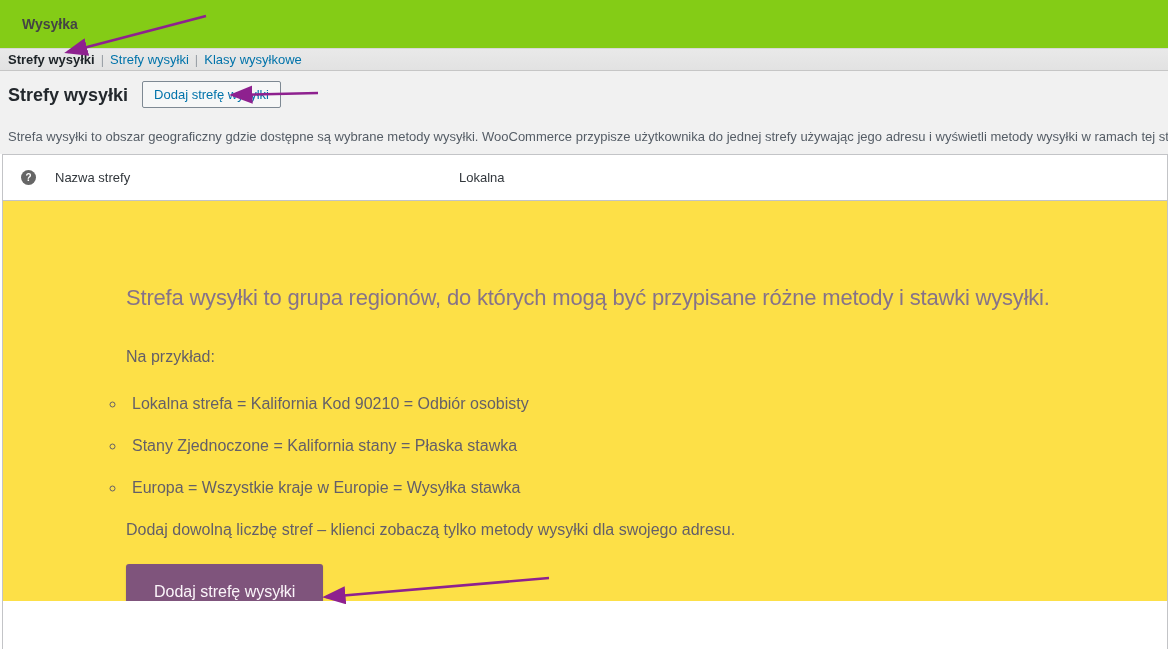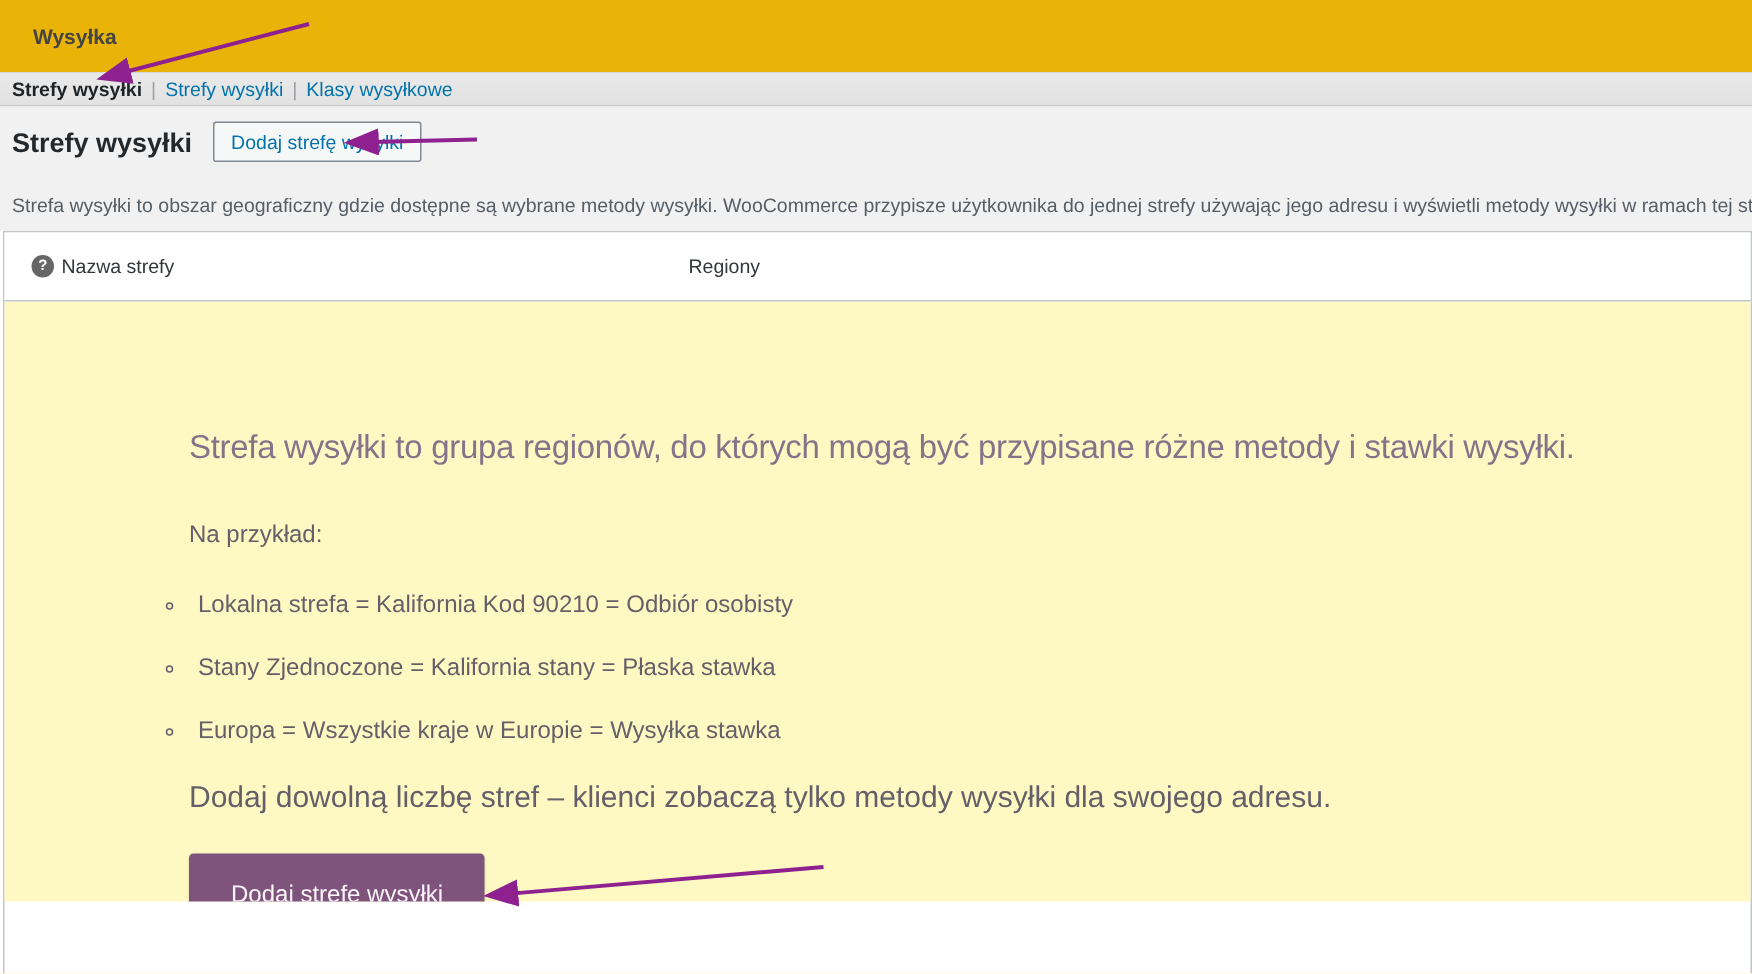--- a/index.html
+++ b/index.html
@@ -9,21 +9,21 @@
     background: #fff;
     position: relative;
     font-size: 13px;
     color: #3c434a;
   }
   .page { width: 1168px; height: 649px; position: relative; }
 
   
   .top-bar {
     height: 48px;
-    background: #eab308;
+    background: #84cc16;
     display: flex;
     align-items: center;
     padding-left: 22px;
   }
   .page-title {
     font-size: 14px;
     font-weight: 700;
     color: #444;
   }
 
@@ -103,35 +103,35 @@
     background: #666;
     color: #fff;
     font-size: 10px;
     font-weight: 700;
     display: flex;
     align-items: center;
     justify-content: center;
     cursor: pointer;
   }
   .col-name {
-    margin-left: 5px;
+    margin-left: 19px;
     font-size: 13px;
     color: #32373c;
   }
   .col-regions {
     position: absolute;
     left: 456px;
     font-size: 13px;
     color: #32373c;
   }
 
   
   .empty-state {
     height: 400px;
-    background: #fef9c3;
+    background: #fde047;
     padding-left: 123px;
     overflow: hidden;
   }
   .es-heading {
     padding-top: 84px;
     font-size: 22px;
     font-weight: 400;
     letter-spacing: -0.2px;
     color: #867389;
     white-space: nowrap;
@@ -147,21 +147,21 @@
     color: #645f68;
   }
   .es-list li {
     font-size: 16px;
     margin-bottom: 24px;
     padding-left: 6px;
     color: #645f68;
   }
   .es-note {
     margin-top: 12px;
-    font-size: 20px;
+    font-size: 16px;
     color: #645f68;
   }
   .add-zone-big {
     margin-top: 25px;
     display: inline-block;
     background: #7f547c;
     border: none;
     border-radius: 3px;
     color: #fbf5fa;
     font-size: 16px;
@@ -201,21 +201,21 @@
       <h1 class="section-heading">Strefy wysyłki</h1>
       <button class="add-zone-top">Dodaj strefę wysyłki</button>
     </div>
     <p class="section-desc">Strefa wysyłki to obszar geograficzny gdzie dostępne są wybrane metody wysyłki. WooCommerce przypisze użytkownika do jednej strefy używając jego adresu i wyświetli metody wysyłki w ramach tej strefy.</p>
   </div>
 
   <div class="zones-table">
     <div class="table-header">
       <span class="help-tip">?</span>
       <span class="col-name">Nazwa strefy</span>
-      <span class="col-regions">Regiony</span>
+      <span class="col-regions">Lokalna</span>
     </div>
 
     <div class="empty-state">
       <div class="es-heading">Strefa wysyłki to grupa regionów, do których mogą być przypisane różne metody i stawki wysyłki.</div>
       <div class="es-intro">Na przykład:</div>
       <ul class="es-list">
         <li>Lokalna strefa = Kalifornia Kod 90210 = Odbiór osobisty</li>
         <li>Stany Zjednoczone = Kalifornia stany = Płaska stawka</li>
         <li>Europa = Wszystkie kraje w Europie = Wysyłka stawka</li>
       </ul>

